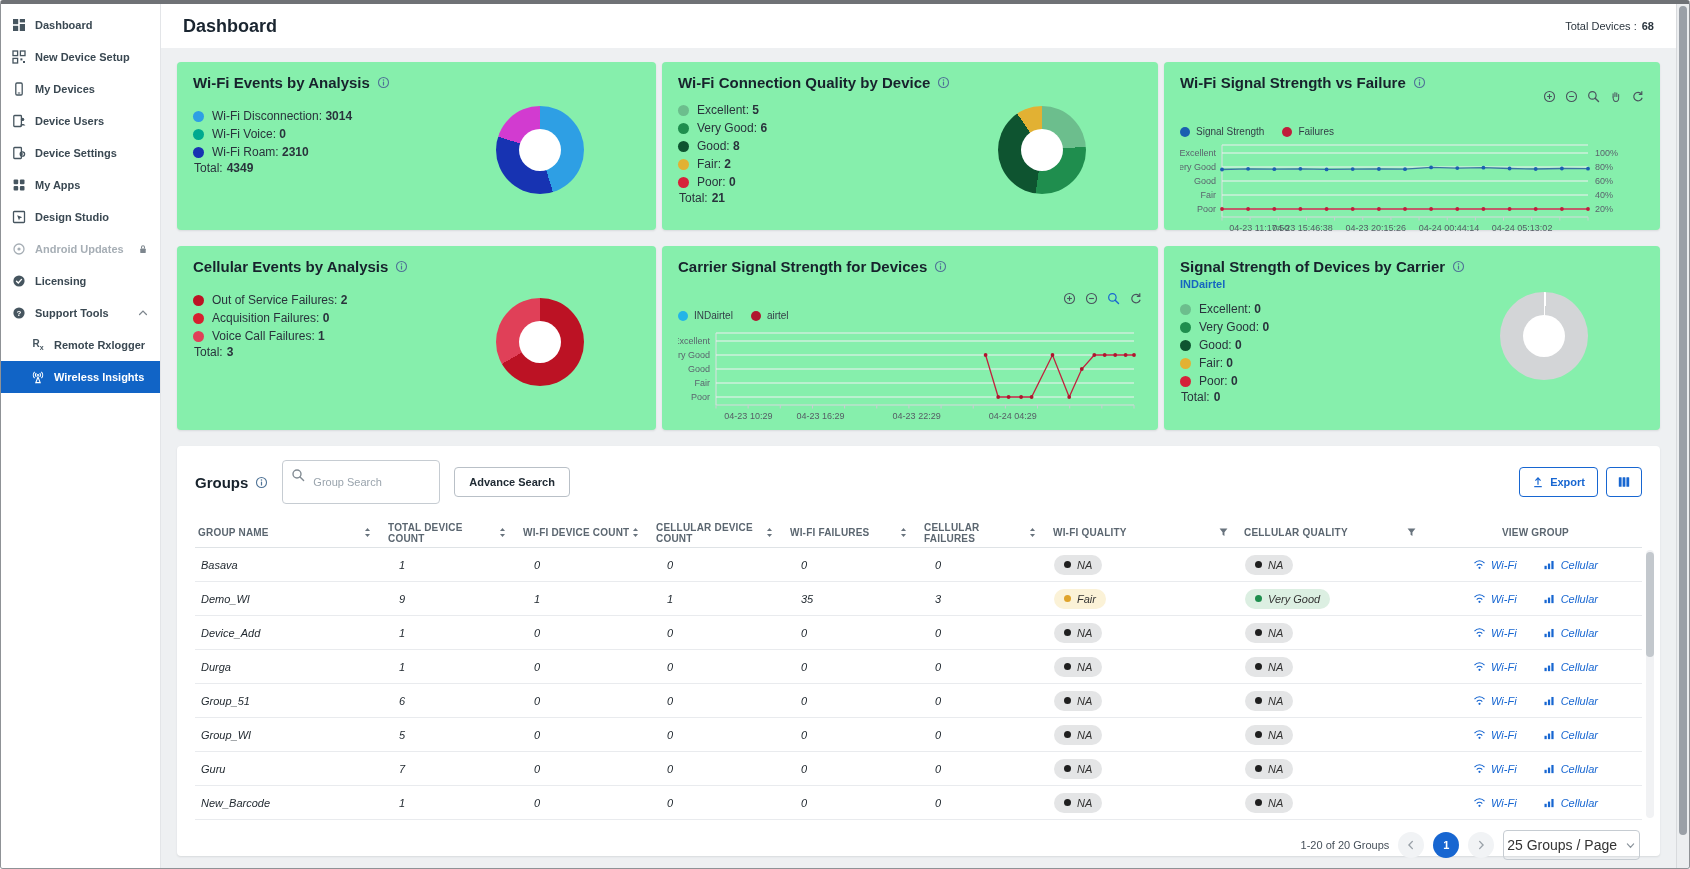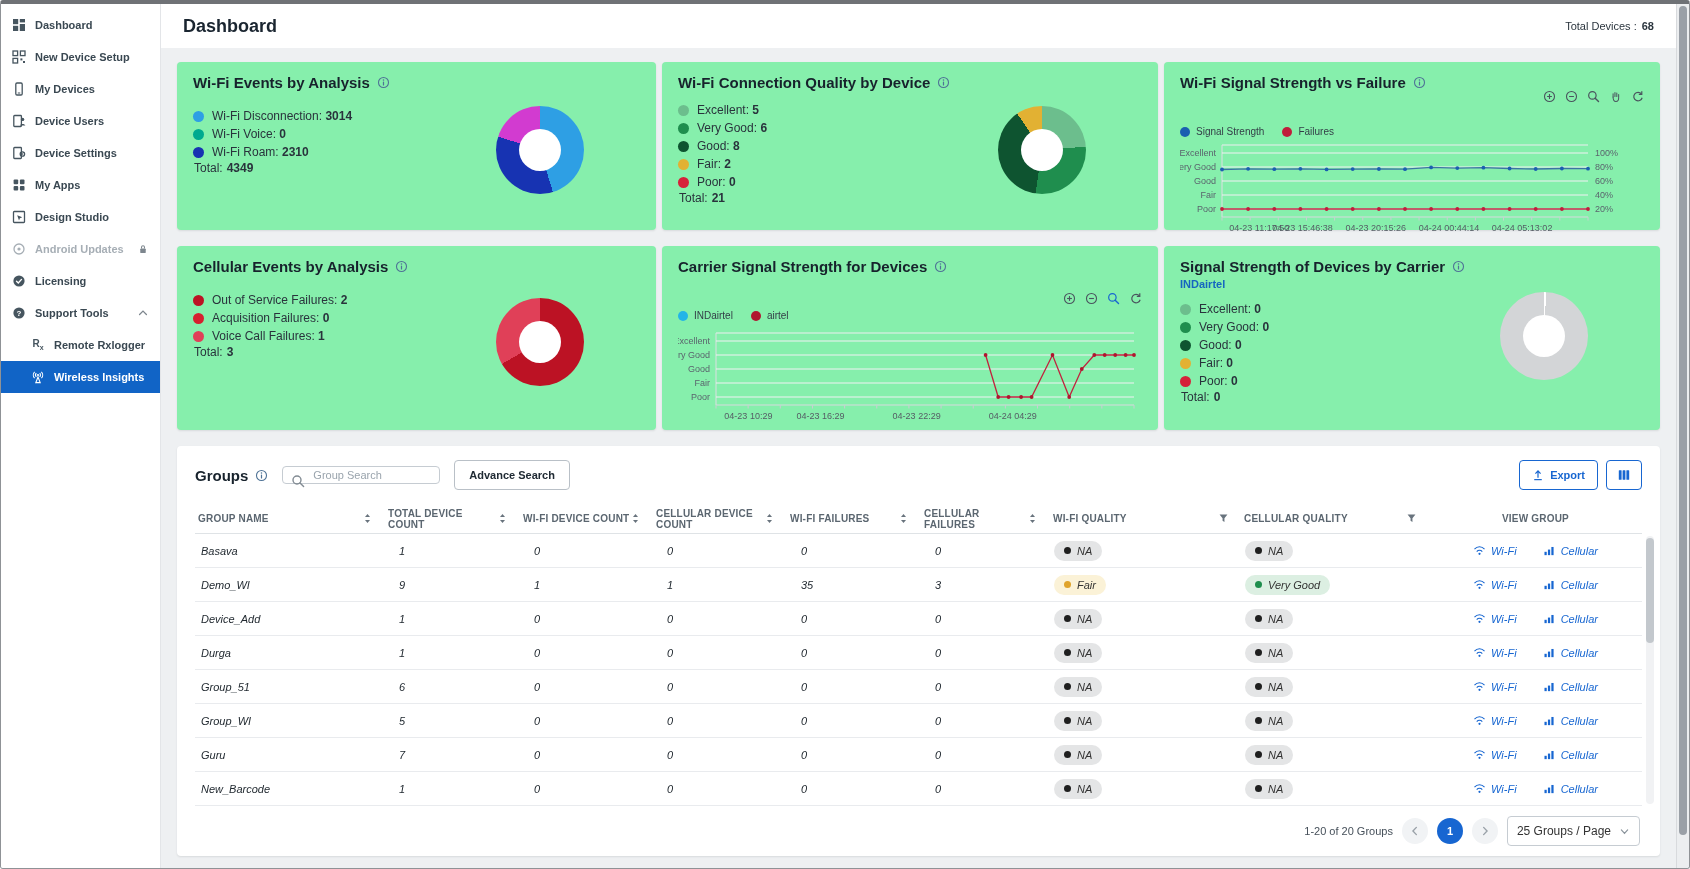--- a/index.html
+++ b/index.html
@@ -53,21 +53,21 @@
   .toolbar.t3 { top:28px; right:16px; }
   .toolbar.t5 { top:46px; right:16px; }
   .toolbar .icon { width:13px; height:13px; color:#4a555e; cursor:pointer; }
   .toolbar .icon.active { color:#1766D1; }
   svg.chart { display:block; margin-top:4px; }
 
   
   .groups { margin-top:16px; background:#fff; border-radius:4px; box-shadow:0 1px 2px rgba(20,30,40,.10); padding:14px 18px 6px; height:410px; display:flex; flex-direction:column; position:relative; }
   .groups-head { display:flex; align-items:center; gap:14px; }
   .g-title { font-size:15px; font-weight:700; color:#17222c; display:flex; align-items:center; gap:7px; }
-  .search-box { position:relative; width:158px; height:18px; border:1px solid #c6ccd2; border-radius:4px; display:flex; align-items:center; padding-left:28px; background:#fff; }
+  .search-box { position:relative; width:158px; height:44px; border:1px solid #c6ccd2; border-radius:4px; display:flex; align-items:center; padding-left:28px; background:#fff; }
   .search-box .s-ic { position:absolute; left:8px; top:7px; width:14px; height:14px; color:#828b93; }
   .search-box input { border:none; outline:none; font-size:11px; width:118px; color:#333; font-family:"Liberation Sans",sans-serif; background:transparent; }
   .search-box input::placeholder { color:#9aa4ad; }
   .btn { border:1px solid #b9c0c7; background:#fff; border-radius:4px; font-size:11px; font-weight:700; color:#202b34; padding:8px 14px; cursor:pointer; font-family:"Liberation Sans",sans-serif; }
   .g-actions { margin-left:auto; display:flex; gap:8px; align-items:center; }
   .btn-export { border:1px solid #1766D1; color:#1766D1; display:flex; gap:6px; align-items:center; font-weight:700; font-size:11px; padding:0 12px; height:30px; border-radius:4px; background:#fff; cursor:pointer; font-family:"Liberation Sans",sans-serif; }
   .btn-export .icon { width:12px; height:12px; }
   .btn-cols { width:36px; height:30px; border:1px solid #1766D1; border-radius:4px; display:flex; align-items:center; justify-content:center; background:#fff; cursor:pointer; }
   .btn-cols .icon { width:14px; height:14px; color:#1766D1; }
 
@@ -86,21 +86,21 @@
   .c-view { display:flex; justify-content:center; gap:26px; }
   .view-link { display:flex; align-items:center; gap:5px; color:#1766D1; font-size:11px; cursor:pointer; }
   .view-link .icon { width:13px; height:13px; }
   .t-scroll { position:absolute; right:-12px; top:32px; width:8px; height:268px; background:#f1f2f4; border-radius:4px; }
   .t-scroll .thumb { position:absolute; top:2px; left:0; width:8px; height:105px; background:#c3c8cd; border-radius:4px; }
 
   .pager { display:flex; align-items:center; gap:9px; justify-content:flex-end; margin-top:auto; padding:10px 2px 8px; font-size:11px; color:#46505a; }
   .pg-btn { width:26px; height:26px; border-radius:50%; display:flex; align-items:center; justify-content:center; background:#f1f3f5; color:#99a1a8; cursor:pointer; }
   .pg-btn .ico { width:12px; height:12px; display:flex; }
   .pg-cur { background:#1766D1; color:#fff; font-size:11px; font-weight:700; }
-  .per-page { display:flex; align-items:center; gap:8px; border:1px solid #c6ccd2; border-radius:4px; padding:0 9px; height:30px; color:#333; font-size:12px; cursor:pointer; }
+  .per-page { display:flex; align-items:center; gap:8px; border:1px solid #c6ccd2; border-radius:4px; padding:0 3px; height:30px; color:#333; font-size:14px; cursor:pointer; }
   .per-page .ico { width:11px; height:11px; color:#8a939b; display:flex; }
 
   .winscroll { position:absolute; top:0; bottom:0; right:0; width:13px; background:#eceef0; border-left:1px solid #d8dadd; z-index:5; }
   .winscroll .thumb { position:absolute; left:2px; right:2px; top:2px; height:96%; background:#9aa0a7; border-radius:6px; }
 </style>
 </head>
 <body>
 
 <div class="frame">
 

